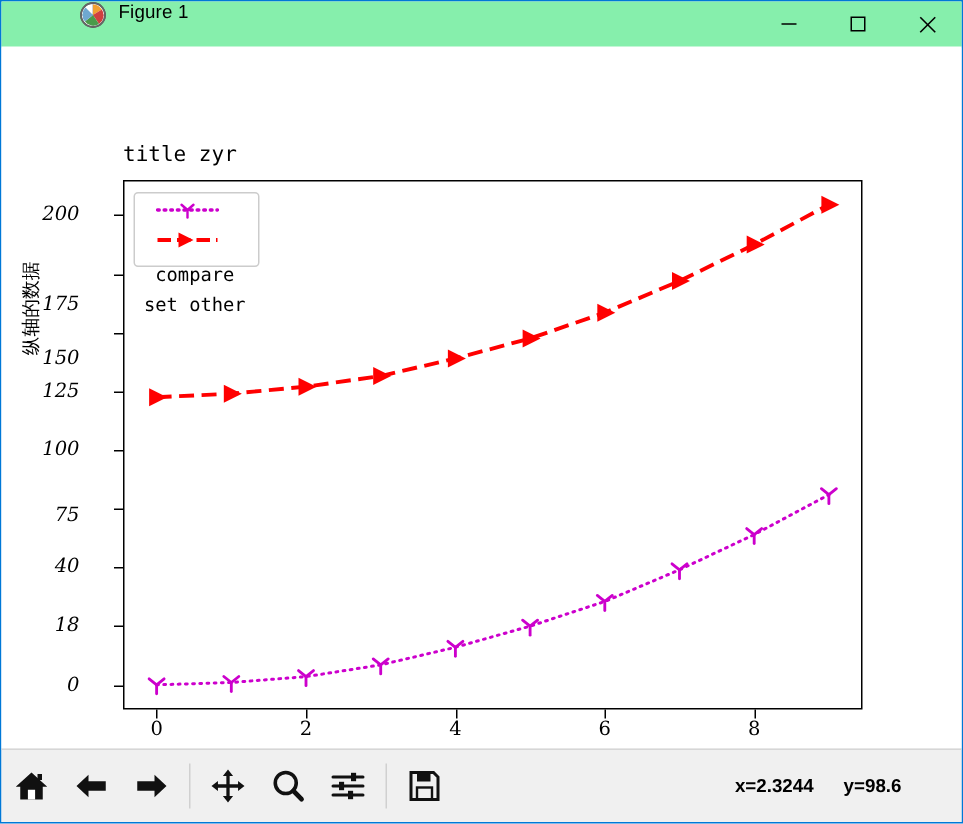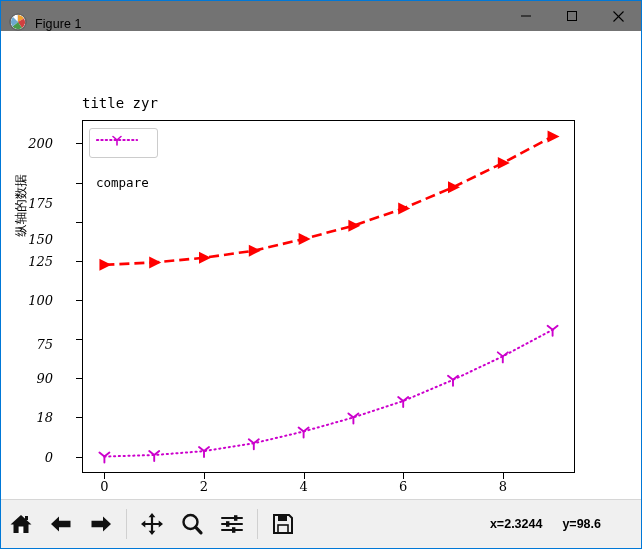--- a/index.html
+++ b/index.html
@@ -18,25 +18,26 @@
     box-sizing: border-box;
     border: 1px solid #0078d7;
     background: #ffffff;
     display: flex;
     flex-direction: column;
   }
   
   #titlebar {
     height: 30px;
     flex: 0 0 30px;
-    background: #737373;
-    display: flex;
-    align-items: flex-end;
+    background: #86efac;
+    display: flex;
+    align-items: flex-start;
     border-bottom: 1px solid #ffffff;
     position: relative;
+    padding-left: 44px;
   }
   #app-icon {
     width: 18px; height: 18px;
     margin-left: 8px; margin-right: 8px;
     flex: 0 0 18px;
     position: relative;
   }
   #title-text {
     font-size: 12.5px;
     color: #000000;
@@ -323,21 +324,21 @@
               <polygon points="464.5909090909091,9.436807095343681 476.5909090909091,15.436807095343681 464.5909090909091,21.43680709534368" fill="#ff0000"></polygon>
             </g>
           </svg>
       </div>
 
       <div id="tickcontainer">
           <div class="ytick-label" style="top: 424.563px;">0</div>
           <div class="ytick-mark" style="top: 424.563px;"></div>
           <div class="ytick-label" style="top: 385.428px;">18</div>
           <div class="ytick-mark" style="top: 385.428px;"></div>
-          <div class="ytick-label" style="top: 346.293px;">90</div>
+          <div class="ytick-label" style="top: 346.293px;">40</div>
           <div class="ytick-mark" style="top: 346.293px;"></div>
           <div class="ytick-label" style="top: 312px;">75</div>
           <div class="ytick-mark" style="top: 307.157px;"></div>
           <div class="ytick-label" style="top: 268.022px;">100</div>
           <div class="ytick-mark" style="top: 268.022px;"></div>
           <div class="ytick-label" style="top: 228.887px;">125</div>
           <div class="ytick-mark" style="top: 228.887px;"></div>
           <div class="ytick-label" style="top: 207px; margin-left: 39px;">150</div>
           <div class="ytick-mark" style="top: 189.752px;"></div>
           <div class="ytick-label" style="top: 150.616px; margin-top: 20px;">175</div>
@@ -365,20 +366,29 @@
               <line x1="1" y1="7" x2="41" y2="7" stroke="#cc00cc" stroke-width="2.2" stroke-dasharray="1.2 3.2" stroke-linecap="round"></line>
               <g stroke="#cc00cc" stroke-width="1.6" fill="none" stroke-linecap="round">
                 <line x1="21" y1="7" x2="21" y2="12"></line>
                 <line x1="21" y1="7" x2="17" y2="3.5"></line>
                 <line x1="21" y1="7" x2="25" y2="3.5"></line>
               </g>
             </svg>
           </span>
           <span class="legend-label">compare</span>
         </div>
+        <div class="legend-row">
+          <span class="legend-sample">
+            <svg width="42" height="14" viewBox="0 0 42 14">
+              <line x1="1" y1="7" x2="41" y2="7" stroke="#ff0000" stroke-width="2.6" stroke-dasharray="9 4"></line>
+              <polygon points="15,2 25,7 15,12" fill="#ff0000"></polygon>
+            </svg>
+          </span>
+          <span class="legend-label">set other</span>
+        </div>
       </div>
 
     </div>
   </div>
 
   <div id="toolbar">
     <div class="tb-group">
       <div class="tb-btn">
         <svg width="26" height="26" viewBox="0 0 26 26">
           <path d="M13 4 L2.5 13.5 L5.5 13.5 L5.5 22 L20.5 22 L20.5 13.5 L23.5 13.5 Z" fill="#111111"></path>

